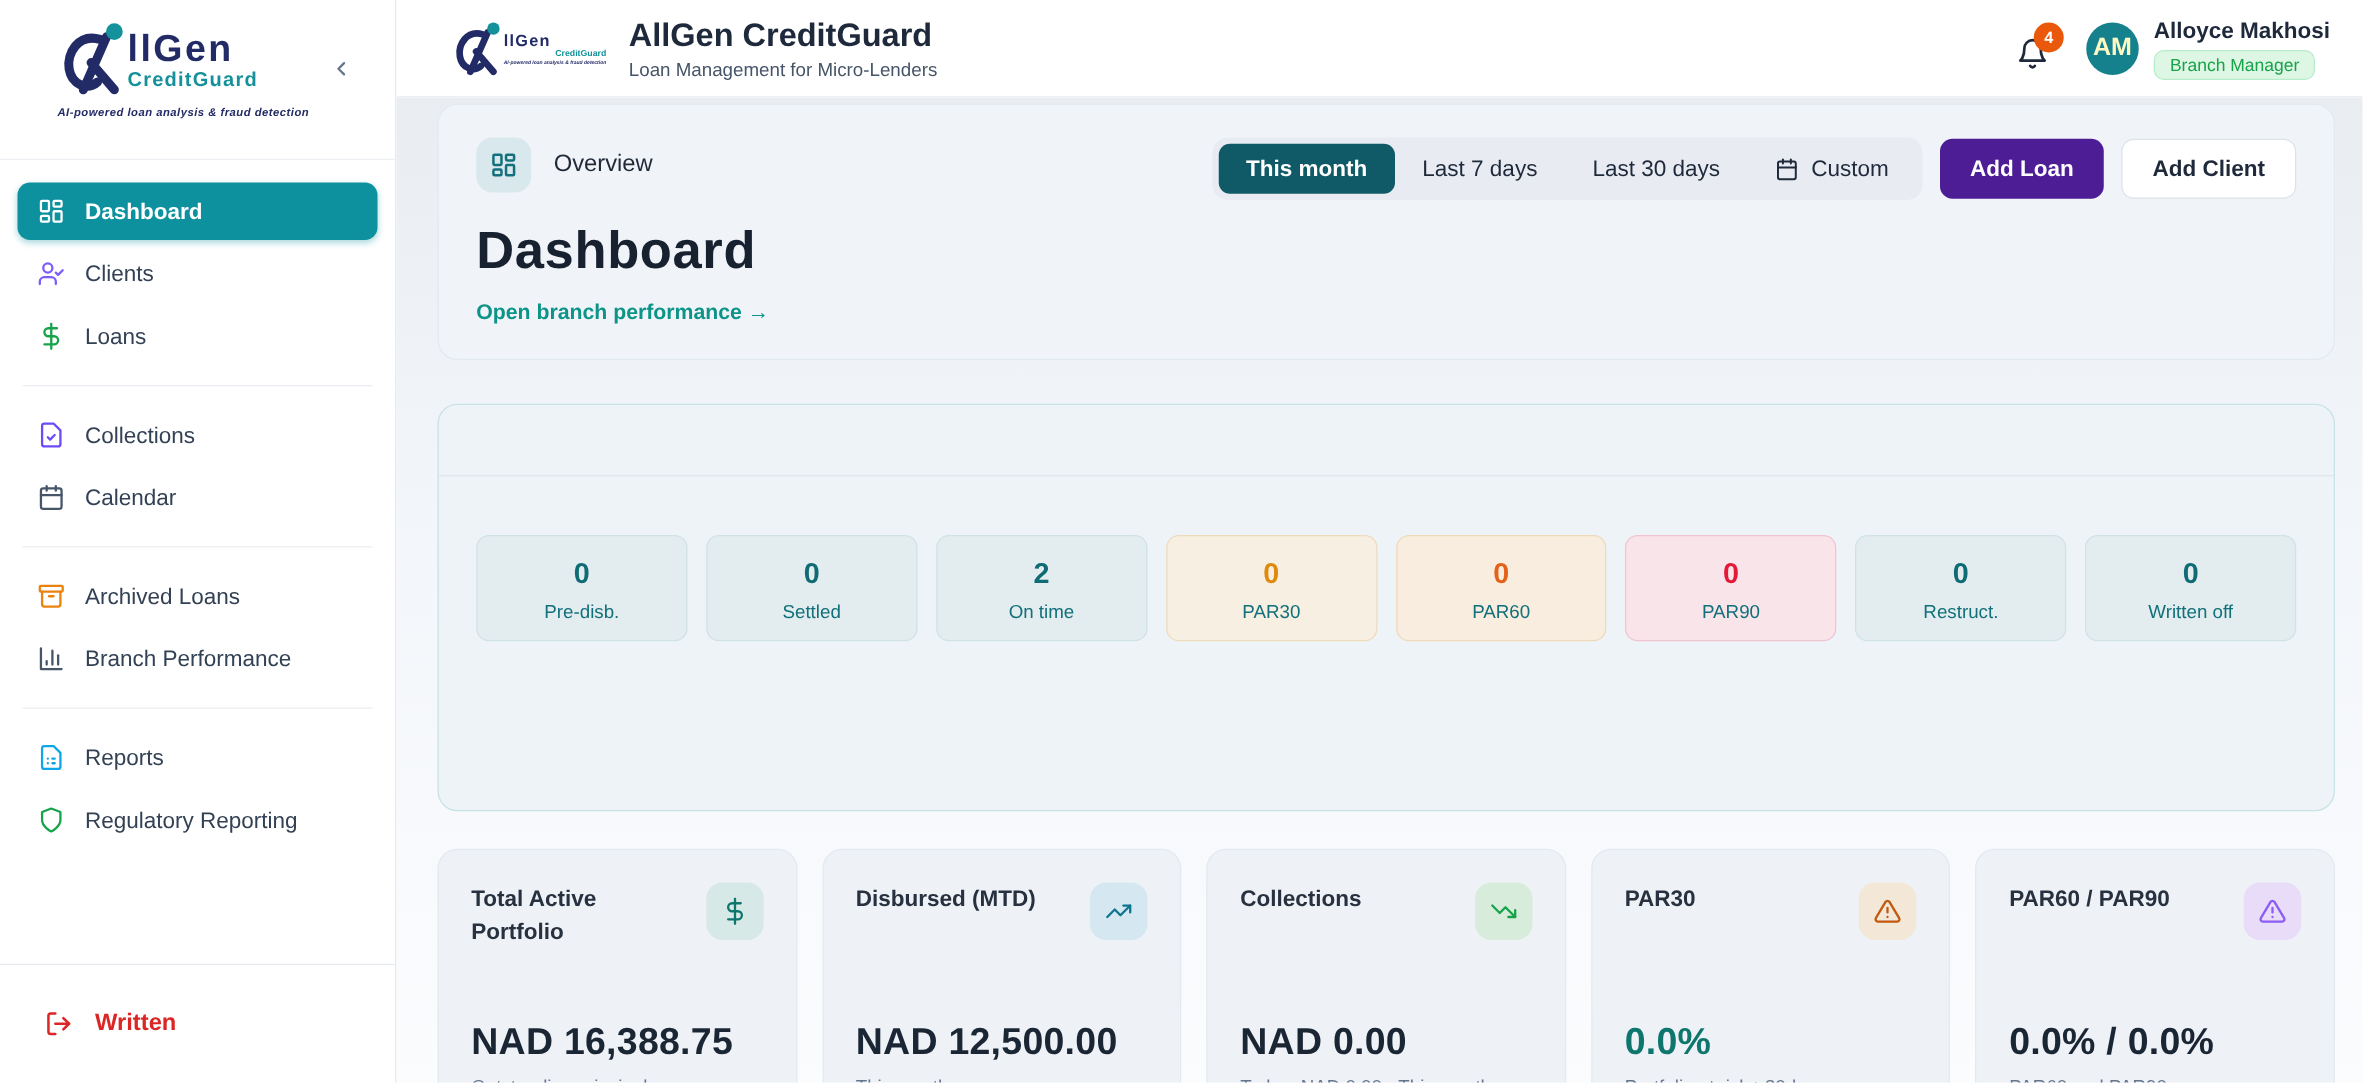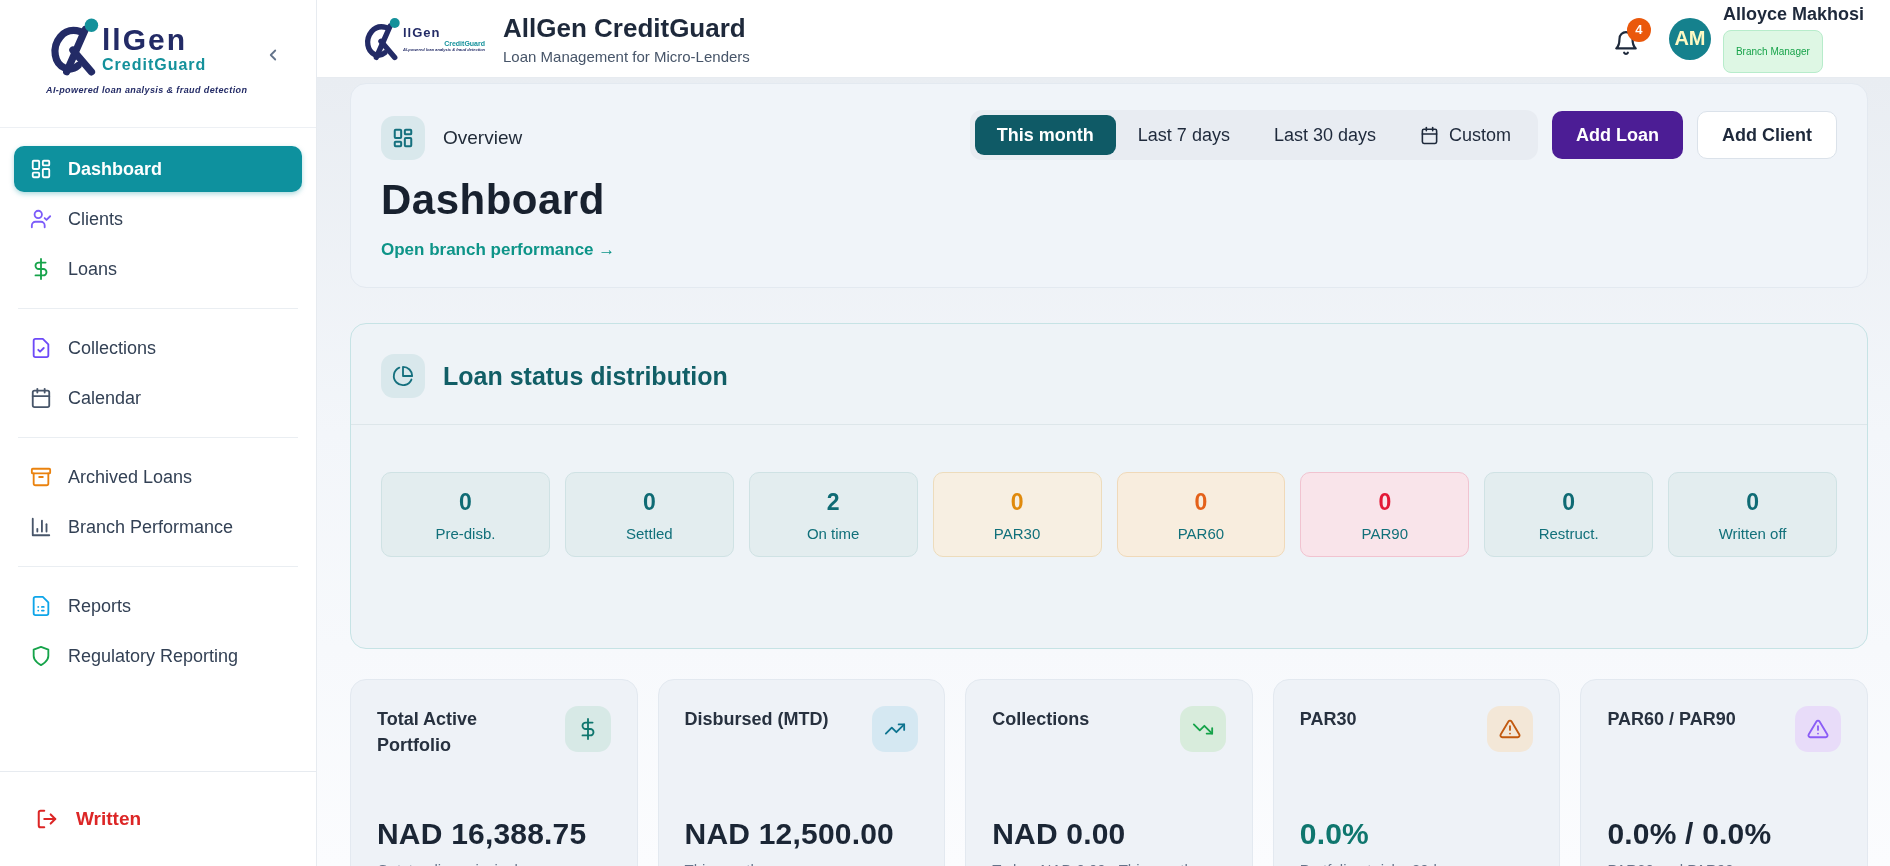--- a/index.html
+++ b/index.html
@@ -47,30 +47,30 @@
   .bell-wrap { position:relative; width:30px; height:34px; color:#1e293b; cursor:pointer; }
   .bell-wrap svg { width:26px; height:26px; margin-top:8px; }
   .bell-badge { position:absolute; top:-4px; right:-8px; min-width:24px; height:24px; background:#ea580c;
     color:#fff; border-radius:50%; font-size:13px; font-weight:bold; display:flex; align-items:center;
     justify-content:center; }
   .user-chip { display:flex; align-items:center; gap:12px; cursor:pointer; }
   .avatar { width:42px; height:42px; border-radius:50%; background:#15818d; color:#fef9c3; font-weight:bold;
     font-size:20px; display:flex; align-items:center; justify-content:center; }
   .user-name { font-size:18px; font-weight:bold; color:#1e293b; }
   .role-pill { margin-top:5px; display:inline-block; background:#def7e4; border:1px solid #b7eccb;
-    color:#17a34a; font-size:10px; padding:15px 12px; border-radius:8px; }
+    color:#17a34a; font-size:14px; padding:3px 12px; border-radius:8px; }
 
   
   .main { position:absolute; left:317px; top:78px; width:1573px; height:788px;
     background:linear-gradient(180deg,#e9edf2 0%, #f3f6fa 45%, #fbfcfe 100%); overflow:hidden; }
   .panel { margin:0 22px 0 33px; background:#f0f4f9; border:1px solid #e3e9f0; border-radius:16px; }
 
   
   .hero { margin-top:5px; height:205px; padding:26px 30px; }
-  .hero-row { display:flex; align-items:flex-end; }
+  .hero-row { display:flex; align-items:flex-start; }
   .section-chip { display:flex; align-items:center; gap:18px; }
   .chip-icon { width:44px; height:44px; border-radius:13px; background:#d9e8ec; color:#15707e;
     display:flex; align-items:center; justify-content:center; }
   .chip-icon svg { width:22px; height:22px; }
   .section-label { font-size:19px; color:#1f2937; }
   .hero-controls { margin-left:auto; display:flex; align-items:center; gap:14px; }
   .segmented { display:flex; align-items:center; background:#e8ecf2; border-radius:12px; padding:5px;
     height:50px; }
   .seg-btn { padding:0 22px; height:40px; display:flex; align-items:center; gap:10px; font-size:18px;
     color:#1e293b; border-radius:9px; cursor:pointer; white-space:nowrap; }
@@ -304,29 +304,20 @@
         <div class="btn btn-primary">Add Loan</div>
         <div class="btn btn-outline">Add Client</div>
       </div>
     </div>
     <h1 class="hero-title">Dashboard</h1>
     <div class="hero-link">Open branch performance →</div>
   </section>
 
   <section class="panel status-card">
     <div class="status-head">
-      <div class="status-title-row">
-        <div class="chip-icon">
-          <svg viewBox="0 0 24 24" fill="none" stroke="currentColor" stroke-width="2" stroke-linecap="round" stroke-linejoin="round">
-              <path d="M21.21 15.89A10 10 0 1 1 8 2.83"></path>
-              <path d="M22 12A10 10 0 0 0 12 2v10z"></path>
-            </svg>
-        </div>
-        <span class="status-title">Loan status distribution</span>
-      </div>
     </div>
     <div class="status-div"></div>
     <div class="buckets">
       <div class="bucket b-ok">
         <div class="bucket-val">0</div>
         <div class="bucket-lbl">Pre-disb.</div>
       </div>
       <div class="bucket b-ok">
         <div class="bucket-val">0</div>
         <div class="bucket-lbl">Settled</div>

